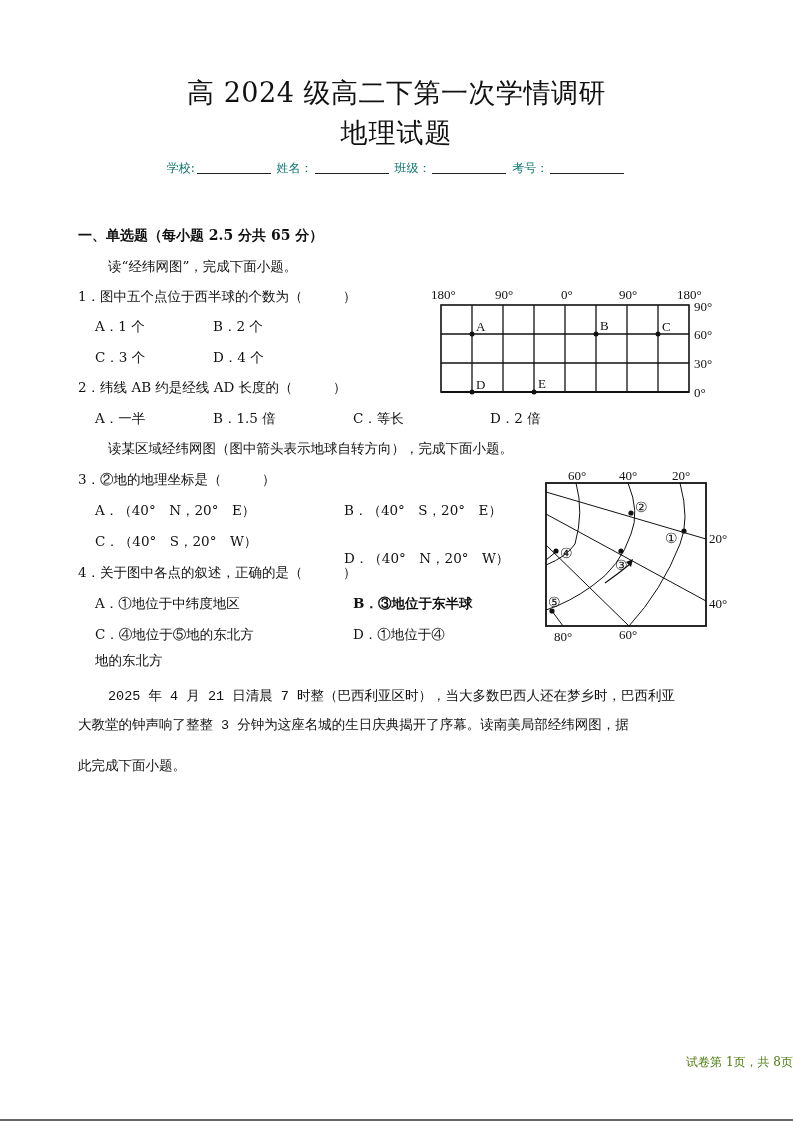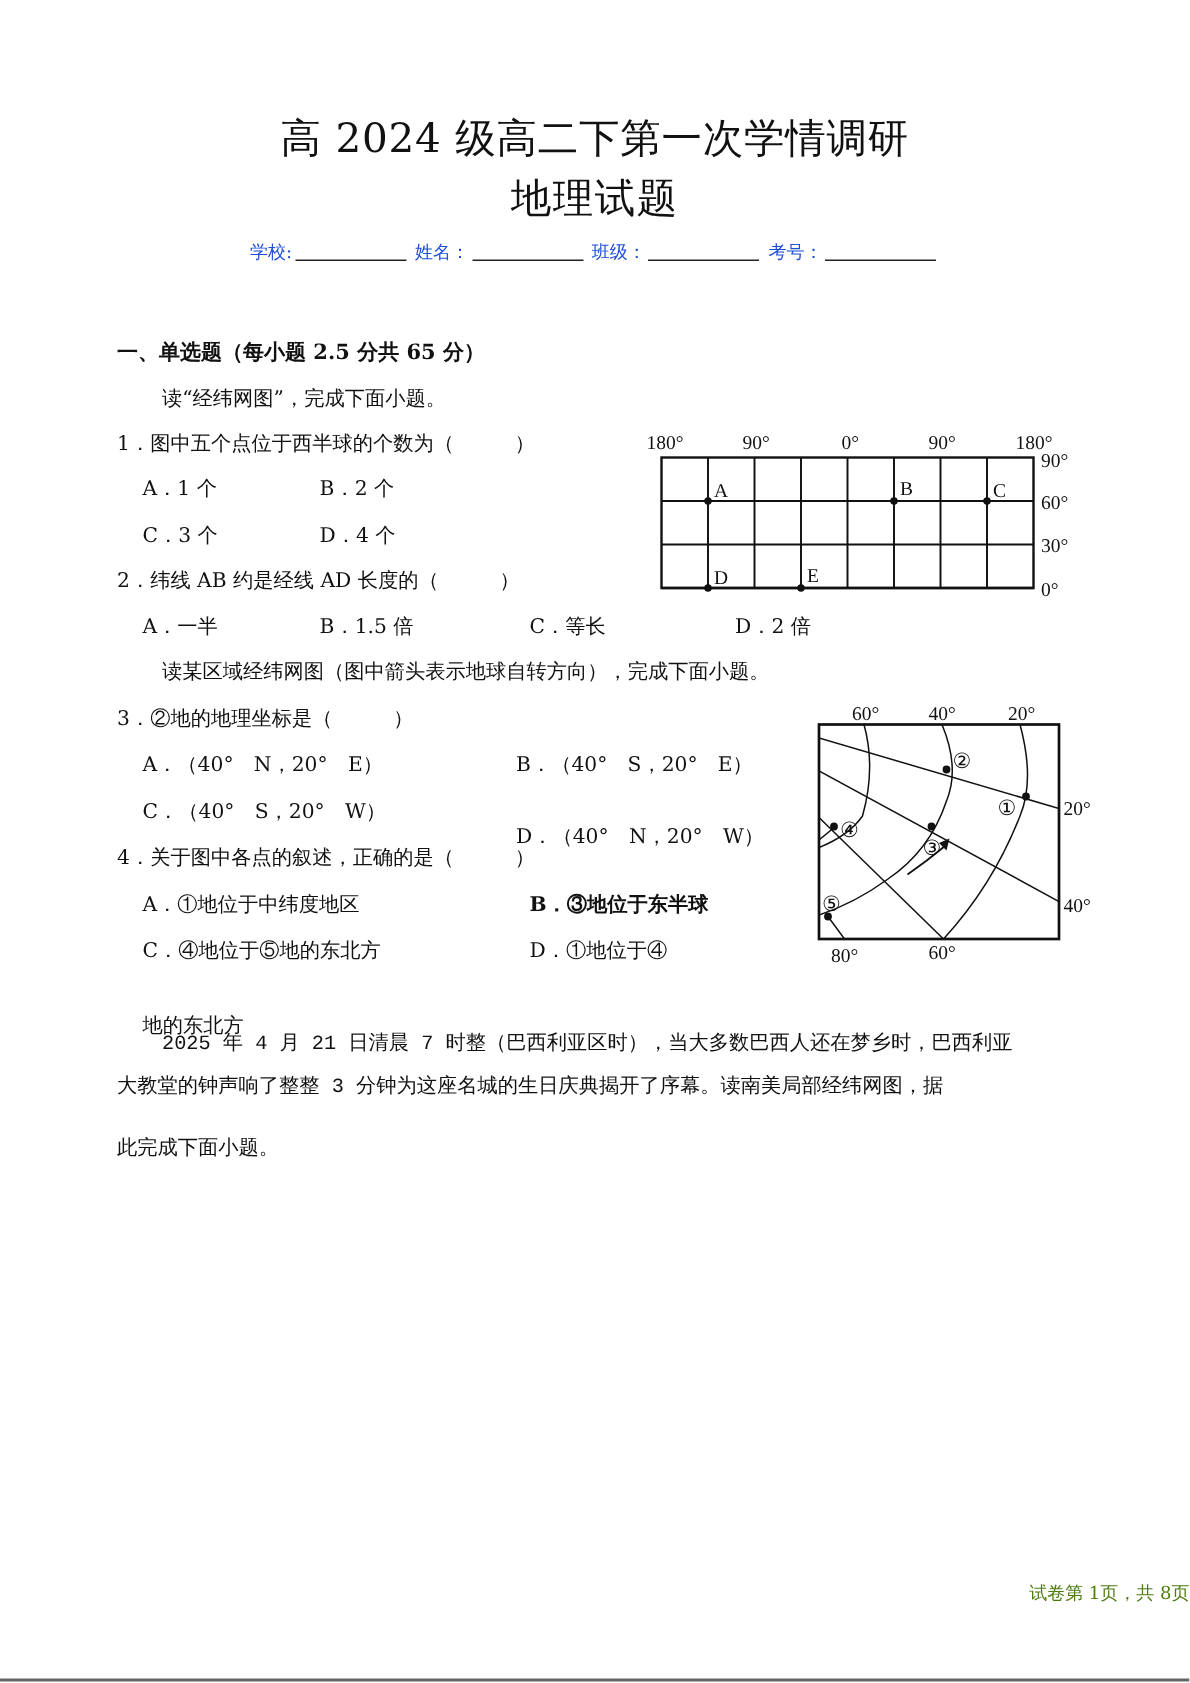--- a/index.html
+++ b/index.html
@@ -1,20 +1,20 @@
 <!DOCTYPE html>
 <html><head>
   <meta charset="utf-8">
   <style>
     html, body { margin: 0; padding: 0; background: #ffffff; }
     body { width: 793px; height: 1122px; position: relative; overflow: hidden; color: #111; font-family: "DejaVu Serif", "Liberation Serif", serif; }
     .abs { position: absolute; white-space: nowrap; }
     .title1 { left: 0; width: 793px; top: 76px; text-align: center; font-size: 27px; line-height: 34px; letter-spacing: 0.5px; }
     .title2 { left: 0; width: 793px; top: 116px; text-align: center; font-size: 27px; line-height: 34px; letter-spacing: 1px; }
-    .info { top: 160px; left: 0; width: 793px; text-align: center; font-size: 12px; line-height: 16px; color: #1d4ed8; }
+    .info { top: 160px; left: 0; width: 793px; text-align: center; font-size: 12px; line-height: 16px; color: #0f766e; }
     .info .blank { display: inline-block; width: 74px; border-bottom: 1px solid #222; margin: 0 2px; vertical-align: -2px; height: 12px; }
     .sec { left: 78px; top: 225px; font-size: 14px; font-weight: bold; line-height: 20px; }
     .txt { font-size: 13.5px; line-height: 20px; }
     .para { font-size: 13.5px; line-height: 20px; font-family: Liberation Mono, monospace; }
     .footer { left: 0; width: 793px; top: 1054px; text-align: right; font-size: 12px; color: #4d7c0f; }
     .bottom-rule { position: absolute; left: 0; top: 1119px; width: 793px; height: 2px; background: #666; }
     svg text { font-family: "Liberation Serif", "DejaVu Serif", serif; }
   </style>
 </head>
 <body>
@@ -85,21 +85,21 @@
 <div class="abs txt" style="left:78px; top:469px;">3．②地的地理坐标是（　　　）</div>
 <div class="abs txt" style="left:95px; top:500px;">A．（40°　N，20°　E）</div>
 <div class="abs txt" style="left:344px; top:500px;">B．（40°　S，20°　E）</div>
 <div class="abs txt" style="left:95px; top:531px;">C．（40°　S，20°　W）</div>
 <div class="abs txt" style="left:344px; top:531px;margin-top:17px;">D．（40°　N，20°　W）</div>
 <div class="abs txt" style="left:78px; top:562px;">4．关于图中各点的叙述，正确的是（　　　）</div>
 <div class="abs txt" style="left:95px; top:593px;">A．①地位于中纬度地区</div>
 <div class="abs txt" style="left:353px; top:593px;font-weight:bold;">B．③地位于东半球</div>
 <div class="abs txt" style="left:95px; top:624px;">C．④地位于⑤地的东北方</div>
 <div class="abs txt" style="left:353px; top:624px;">D．①地位于④</div>
-<div class="abs txt" style="left:95px; top:674px;text-align:center;">地的东北方</div>
+<div class="abs txt" style="left:95px; top:650px;text-align:center;">地的东北方</div>
 
 <svg class="abs" style="left:530px; top:462px;" width="240" height="185">
   <defs>
     <clipPath id="boxclip">
         <rect x="16" y="21" width="160" height="143"></rect>
       </clipPath>
   </defs>
   <rect x="16" y="21" width="160" height="143" fill="none" stroke="#111" stroke-width="1.8"></rect>
   <g clip-path="url(#boxclip)" stroke="#111" stroke-width="1" fill="none">
 

